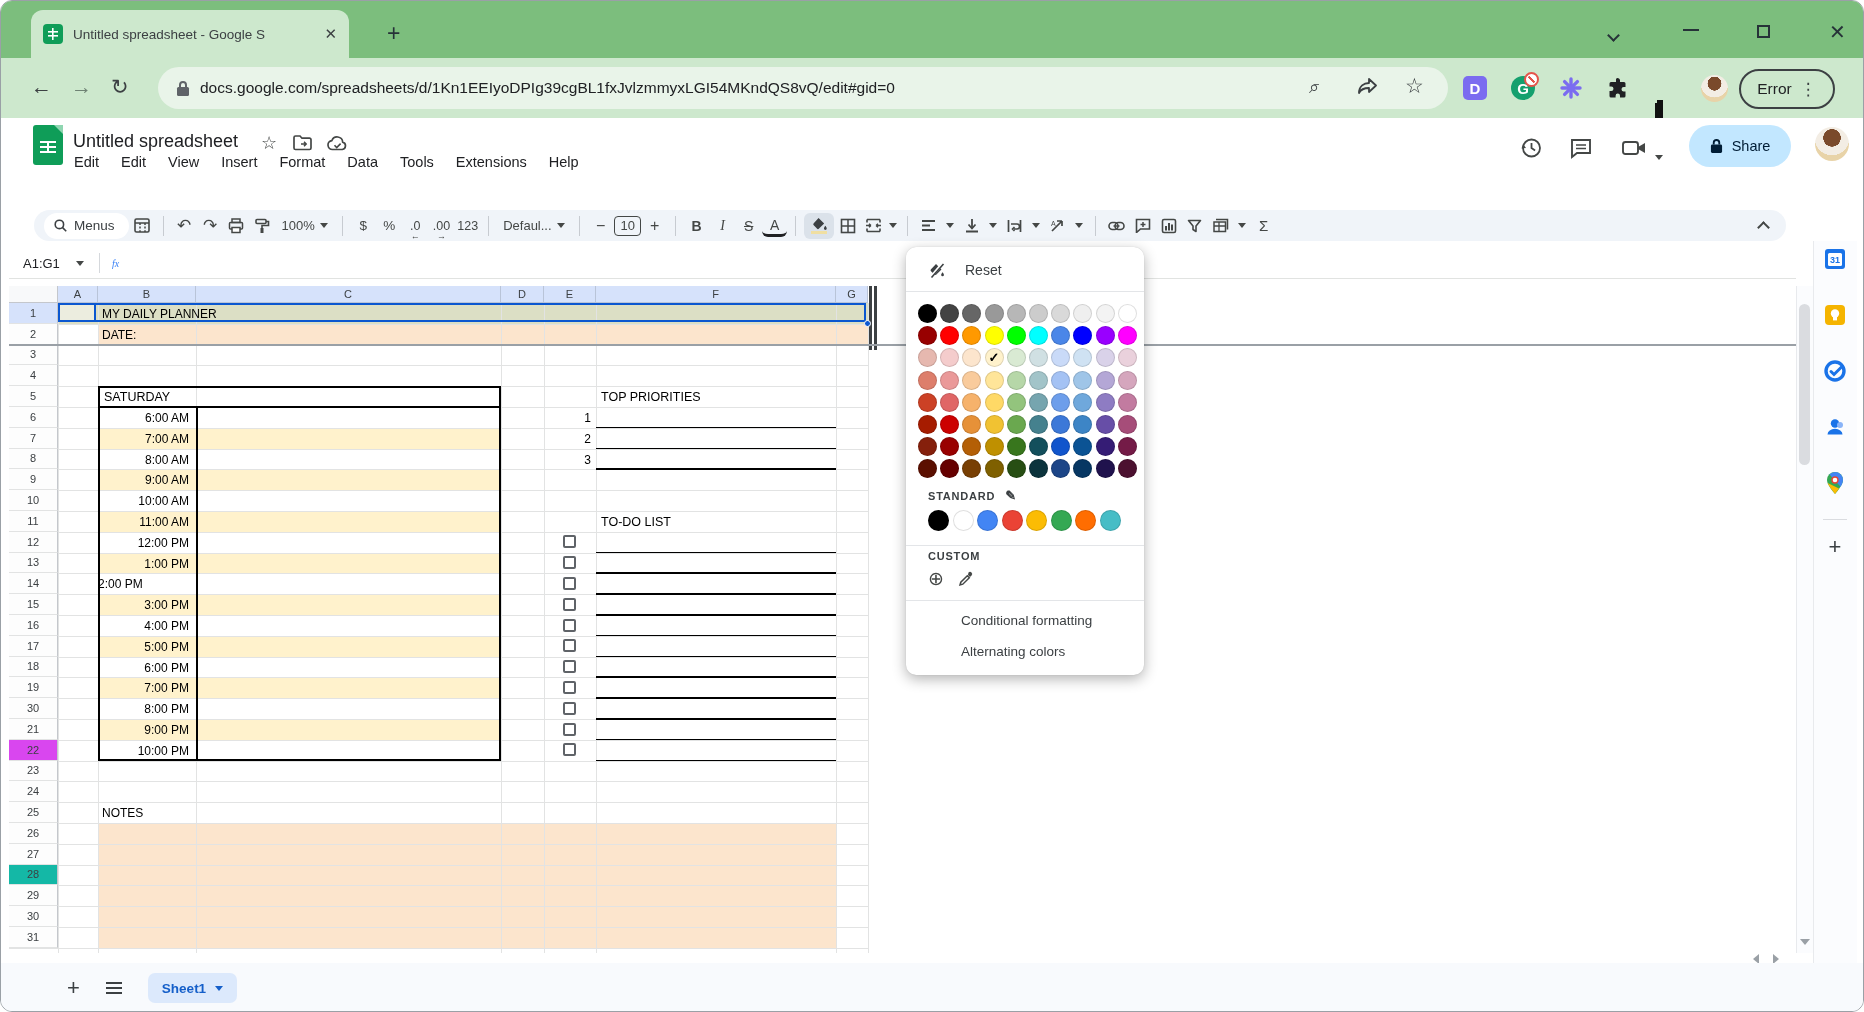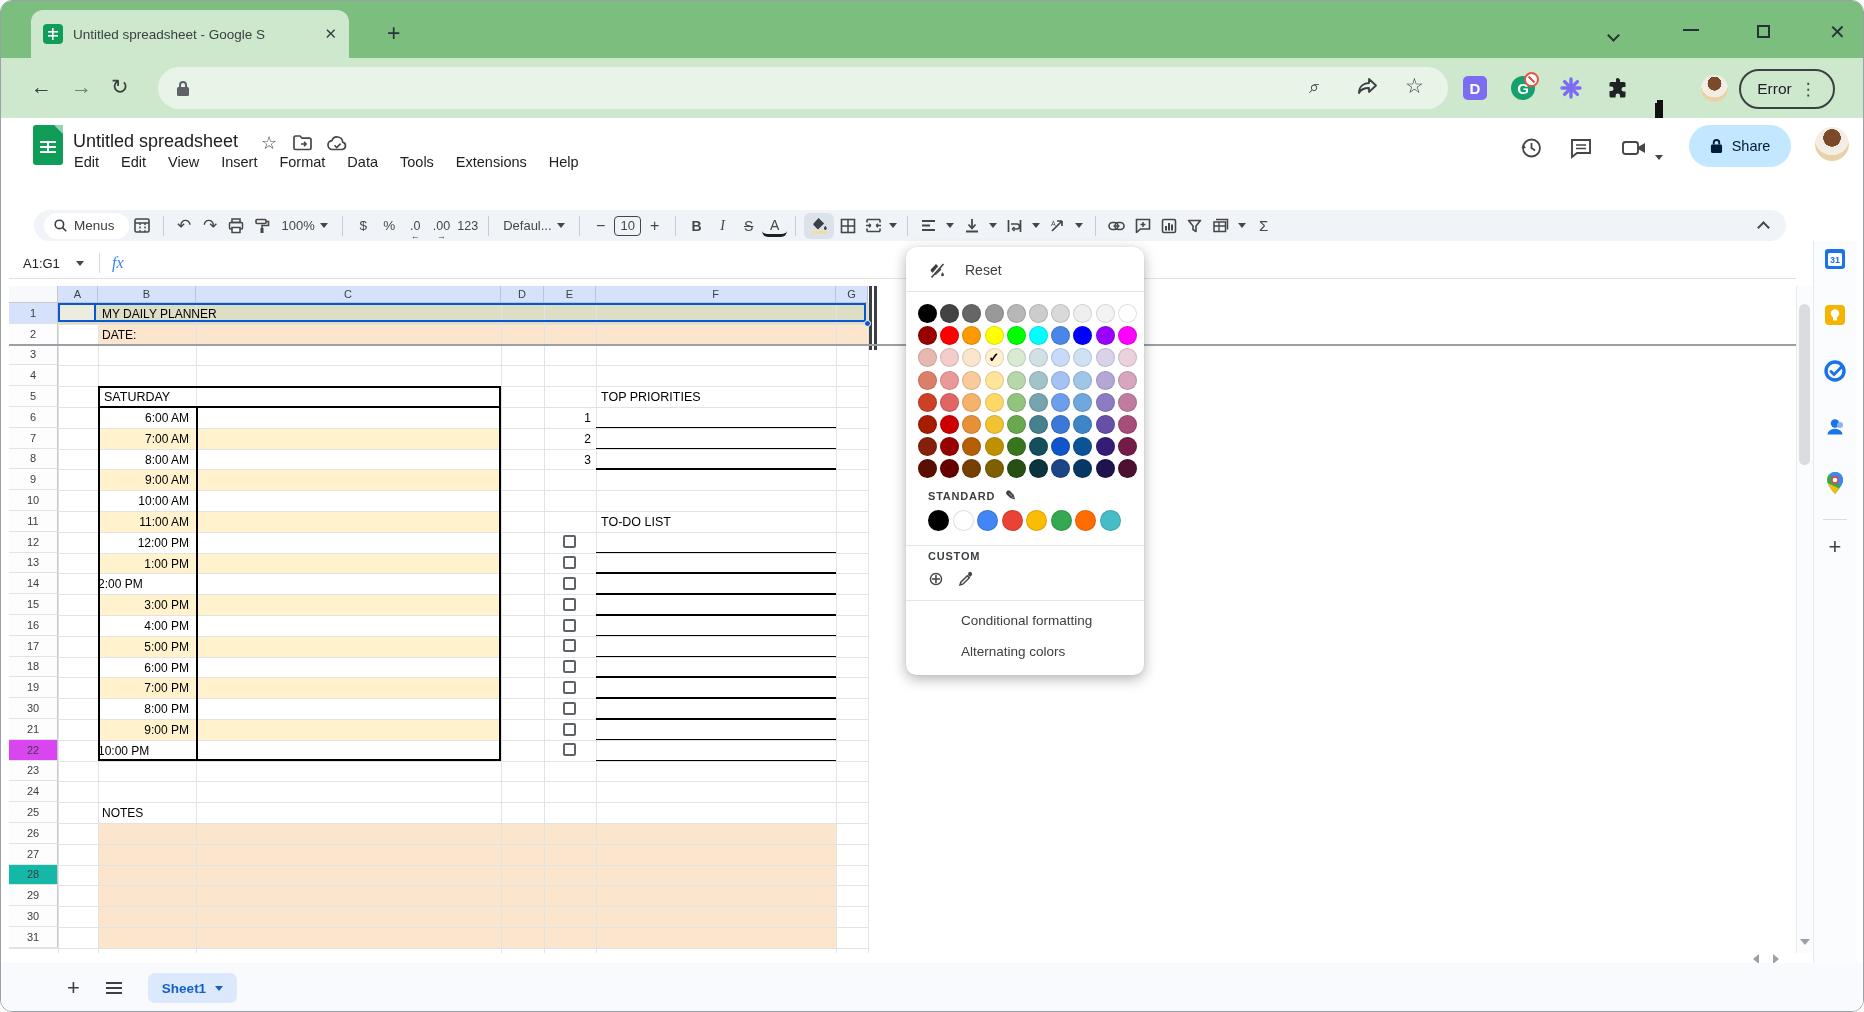--- a/index.html
+++ b/index.html
@@ -76,21 +76,21 @@
         display:flex;align-items:center;justify-content:center;}
   .fillchip{background:#dbe2ea;border-radius:6px;width:30px;height:26px;display:flex;flex-direction:column;
         align-items:center;justify-content:center;flex:0 0 auto;}
   .fillbar{width:16px;height:3.5px;background:#f0dfa2;margin-top:1px;}
   .decgrp{position:relative;font-size:12.5px;padding:0 4px;flex:0 0 auto;}
   .decgrp small{position:absolute;font-size:9px;bottom:-3px;}
   
   .fbar{left:8px;top:247px;width:1787px;height:31px;background:#fff;border-bottom:1px solid #e1e3e1;
         display:flex;align-items:center;}
   .namebox{width:88px;padding-left:14px;font-size:13px;color:#202124;display:flex;align-items:center;gap:16px;}
-  .fx{font-style:italic;font-size:16px;color:#3b82f6;font-family:"Liberation Serif",serif;}
+  .fx{font-style:italic;font-size:10px;color:#3b82f6;font-family:"Liberation Serif",serif;}
   
   #gridArea{left:8px;top:285px;width:1787px;height:667px;background:#fff;overflow:hidden;}
   .colhdr,.rowhdr{position:absolute;font-size:11px;color:#3c4043;display:flex;align-items:center;justify-content:center;}
   .gline{position:absolute;background:#e2e3e3;}
   .cell-text{position:absolute;font-size:12px;color:#000;white-space:nowrap;}
   .checkbox{position:absolute;width:13px;height:13px;border:2px solid #5f6368;border-radius:2px;background:#fff;}
   
   .picker{left:905px;top:246px;width:238px;background:#fff;border-radius:10px;z-index:60;
         box-shadow:0 4px 14px rgba(0,0,0,.3),0 0 1px rgba(0,0,0,.2);padding:6px 0 8px;}
   .pick-row{display:flex;align-items:center;height:34px;padding-left:22px;gap:20px;font-size:14px;color:#3c4043;}
@@ -139,20 +139,21 @@
   
   <div class="abs browserbar"></div>
   <span class="abs navic" style="left:30px;">←</span>
   <span class="abs navic" style="left:70px;color:#6f8274;">→</span>
   <span class="abs navic" style="left:110px;">↻</span>
   <div class="abs addr">
     <svg width="14" height="17" viewBox="0 0 14 17">
         <rect x="1" y="7" width="12" height="9" rx="1.5" fill="#5f6368"></rect>
         <path d="M4 7 V5 a3 3 0 0 1 6 0 V7" fill="none" stroke="#5f6368" stroke-width="2"></path>
       </svg>
+    <span class="url">docs.google.com/spreadsheets/d/1Kn1EEIyoDPIg39cgBL1fxJvlzmmyxLGI54MKndQS8vQ/edit#gid=0</span>
   </div>
   <span class="abs addr-ic" style="left:1308px;">⌕<span style="position:absolute;left:4px;top:1px;font-size:11px;">−</span></span>
   <span class="abs addr-ic" style="left:1356px;">
     <svg width="20" height="18" viewBox="0 0 20 18">
         <path d="M2 16 C2 9 7 6 12 6 V2 L19 8.5 L12 15 V11 C8 11 4 12 2 16 Z" fill="none" stroke="#3c4043" stroke-width="1.8" stroke-linejoin="round"></path>
       </svg>
     </span>
   <span class="abs addr-ic" style="left:1404px;font-size:21px;top:73px;">☆</span>
   <div class="abs ext ext-d" style="left:1462px;">D</div>
   <div class="abs ext ext-g" style="left:1510px;">G</div>
@@ -518,21 +519,21 @@
       <div class="cell-text" style="left: 89px; top: 249.8px; width: 91px; text-align: right;">12:00 PM</div>
       <div class="cell-text" style="left: 89px; top: 270.6px; width: 91px; text-align: right;">1:00 PM</div>
       <div class="cell-text" style="left: 89px; top: 291.4px; width: 91px; ">2:00 PM</div>
       <div class="cell-text" style="left: 89px; top: 312.2px; width: 91px; text-align: right;">3:00 PM</div>
       <div class="cell-text" style="left: 89px; top: 333px; width: 91px; text-align: right;">4:00 PM</div>
       <div class="cell-text" style="left: 89px; top: 353.8px; width: 91px; text-align: right;">5:00 PM</div>
       <div class="cell-text" style="left: 89px; top: 374.6px; width: 91px; text-align: right;">6:00 PM</div>
       <div class="cell-text" style="left: 89px; top: 395.4px; width: 91px; text-align: right;">7:00 PM</div>
       <div class="cell-text" style="left: 89px; top: 416.2px; width: 91px; text-align: right;">8:00 PM</div>
       <div class="cell-text" style="left: 89px; top: 437px; width: 91px; text-align: right;">9:00 PM</div>
-      <div class="cell-text" style="left: 89px; top: 457.8px; width: 91px; text-align: left;">10:00 PM</div>
+      <div class="cell-text" style="left: 89px; top: 457.8px; width: 91px; text-align: right;">10:00 PM</div>
       <div class="cell-text" style="left: 592px; top: 104.2px; font-size: 12.5px;">TOP PRIORITIES</div>
       <div class="cell-text" style="left: 535px; top: 125px; width: 47px; text-align: right;">1</div>
       <div style="position: absolute; left: 587px; top: 140.8px; width: 240px; height: 1.5px; background: rgb(0, 0, 0);"></div>
       <div class="cell-text" style="left: 535px; top: 145.8px; width: 47px; text-align: right;">2</div>
       <div style="position: absolute; left: 587px; top: 161.6px; width: 240px; height: 1.5px; background: rgb(0, 0, 0);"></div>
       <div class="cell-text" style="left: 535px; top: 166.6px; width: 47px; text-align: right;">3</div>
       <div style="position: absolute; left: 587px; top: 182.4px; width: 240px; height: 1.5px; background: rgb(0, 0, 0);"></div>
       <div class="cell-text" style="left: 592px; top: 229px; font-size: 12.5px;">TO-DO LIST</div>
       <div class="checkbox" style="left: 554px; top: 249.3px;"></div>
       <div style="position: absolute; left: 587px; top: 265.6px; width: 240px; height: 1.5px; background: rgb(0, 0, 0);"></div>

